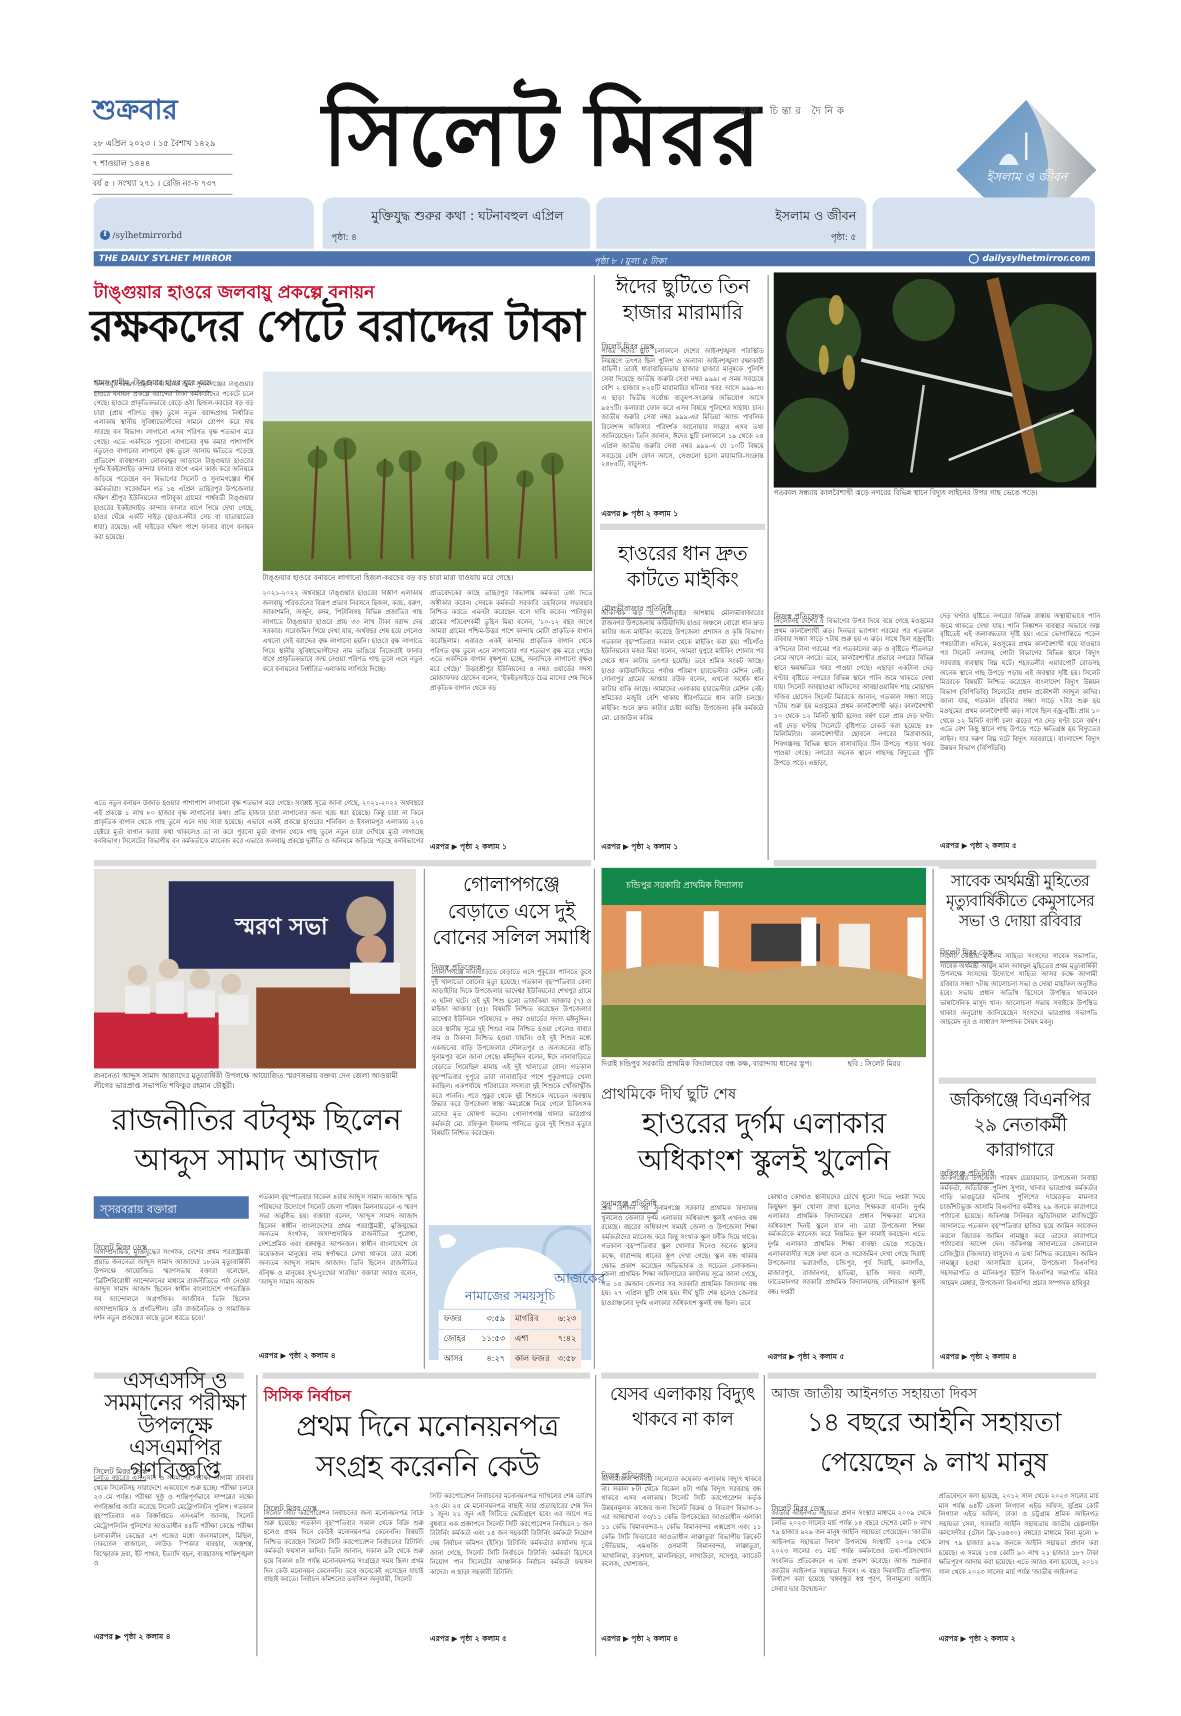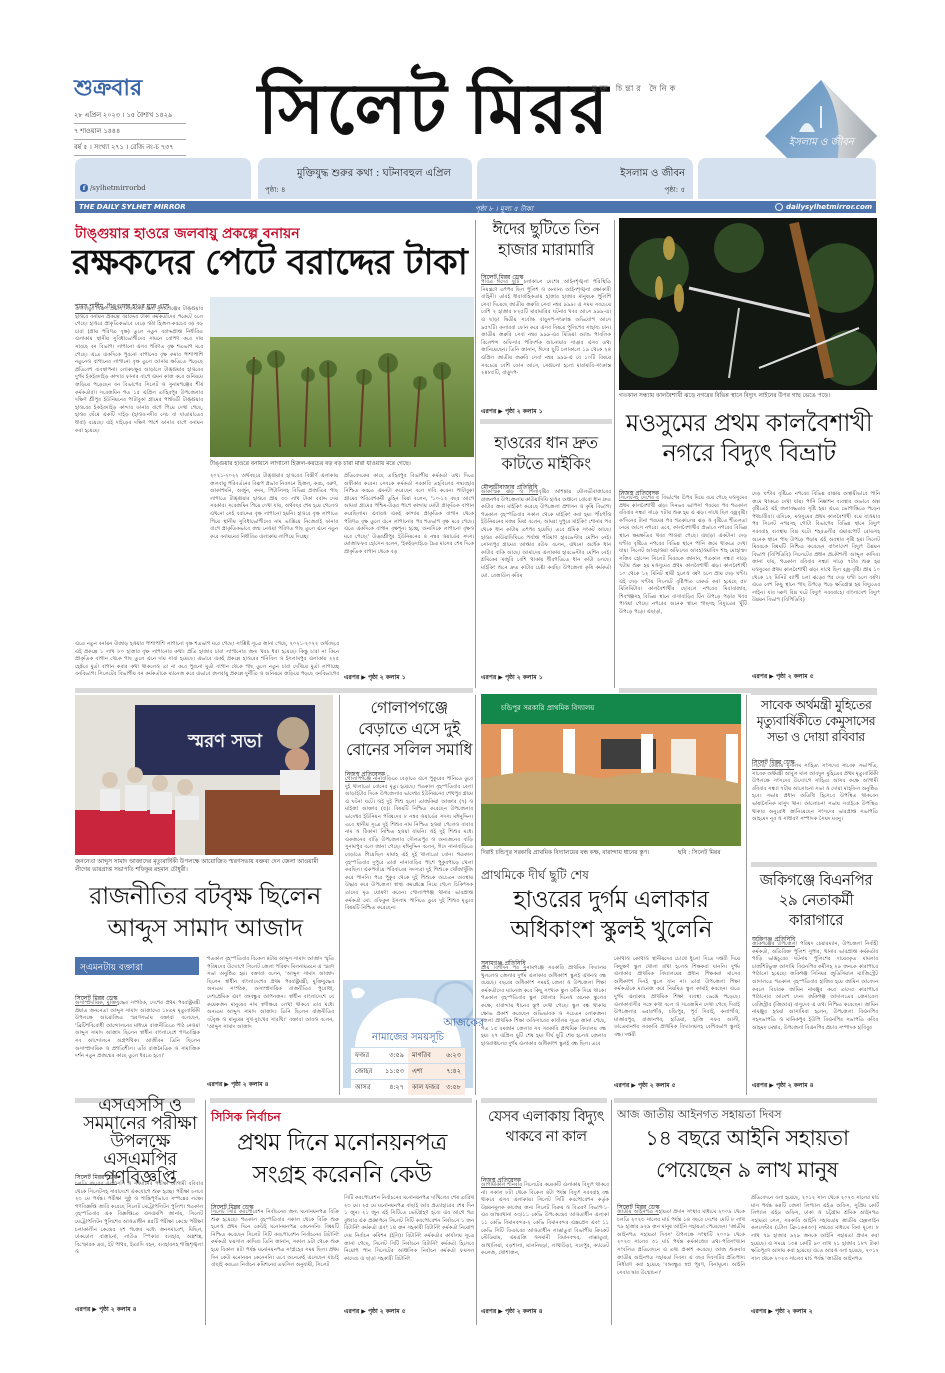--- a/index.html
+++ b/index.html
@@ -174,21 +174,20 @@
           <ellipse cx="60" cy="80" rx="5" ry="14"></ellipse>
           <ellipse cx="40" cy="70" rx="4" ry="12"></ellipse>
         </g>
       <path d="M70 70 L200 100" stroke="#ddd" stroke-width="3"></path>
       <path d="M175 5 L210 160" stroke="#8b5a2b" stroke-width="10"></path>
       <path d="M120 90 L110 160" stroke="#ccc" stroke-width="2"></path>
       <path d="M140 150 L240 110" stroke="#e0e0e0" stroke-width="2"></path>
     </svg>
   </div>
   <div class="abs caption" style="left:619px;top:391px;width:260px;">গতকাল সন্ধ্যায় কালবৈশাখী ঝড়ে নগরের বিভিন্ন স্থানে বিদ্যুৎ লাইনের উপর গাছ ভেঙে পড়ে।</div>
-  <div class="abs head" style="left:618px;top:408px;width:262px;font-size:24px;line-height:30px;">মওসুমের প্রথম কালবৈশাখী নগরে বিদ্যুৎ বিভ্রাট</div>
   <div class="abs" style="left:619px;top:480px;"><span class="byline">নিজস্ব প্রতিবেদক</span></div>
   <div class="abs tiny" style="left:619px;top:494px;width:128px;height:184px;overflow:hidden;">সিলেটসহ দেশের ৫ বিভাগের উপর দিয়ে বয়ে গেছে মওসুমের প্রথম কালবৈশাখী ঝড়। দিনভর ভ্যাপসা গরমের পর গতকাল রবিবার সন্ধ্যা সাড়ে ৭টায় শুরু হয় এ ঝড়। সাথে ছিল বজ্রবৃষ্টি। ক'দিনের টানা গরমের পর গতকালের ঝড় ও বৃষ্টিতে শীতলতা নেমে আসে নগরে। তবে, কালবৈশাখীর প্রভাবে নগরের বিভিন্ন স্থানে ক্ষয়ক্ষতির খবর পাওয়া গেছে। এছাড়া একটানা দেড় ঘণ্টার বৃষ্টিতে নগরের বিভিন্ন স্থানে পানি জমে থাকতে দেখা যায়। সিলেট আবহাওয়া অফিসের আবহাওয়াবিদ শাহ মোহাম্মদ সজিব হোসেন সিলেট মিররকে জানান, গতকাল সন্ধ্যা সাড়ে ৭টায় শুরু হয় মওসুমের প্রথম কালবৈশাখী ঝড়। কালবৈশাখী ১০ থেকে ১২ মিনিট স্থায়ী হলেও বর্ষণ চলে প্রায় দেড় ঘণ্টা। এই দেড় ঘণ্টায় সিলেটে বৃষ্টিপাত রেকর্ড করা হয়েছে ৫৮ মিলিমিটার। কালবৈশাখীর ছোবলে নগরের মিরাবাজার, শিবগঞ্জসহ বিভিন্ন স্থানে বাসাবাড়ির টিন উপড়ে পড়ার খবর পাওয়া গেছে। নগরের অনেক স্থানে গাছসহ বিদ্যুতের খুঁটি উপড়ে পড়ে। এছাড়া,</div>
   <div class="abs tiny" style="left:752px;top:490px;width:128px;height:168px;overflow:hidden;">দেড় ঘণ্টার বৃষ্টিতে নগরের বিভিন্ন রাস্তায় অস্থায়ীভাবে পানি জমে থাকতে দেখা যায়। পানি নিষ্কাশন ব্যবস্থার অভাবে অল্প বৃষ্টিতেই এই জলাবদ্ধতার সৃষ্টি হয়। এতে ভোগান্তিতে পড়েন পথচারীরা। এদিকে, মওসুমের প্রথম কালবৈশাখী বয়ে যাওয়ার পর সিলেট নগরসহ গোটা বিভাগের বিভিন্ন স্থানে বিদ্যুৎ সরবরাহ ব্যবস্থায় বিঘ্ন ঘটে। শহরতলীর এয়ারপোর্ট রোডসহ অনেক স্থানে গাছ উপড়ে পড়ায় এই অবস্থার সৃষ্টি হয়। সিলেট মিররকে বিষয়টি নিশ্চিত করেছেন বাংলাদেশ বিদ্যুৎ উন্নয়ন বিভাগ (বিপিডিবি) সিলেটের প্রধান প্রকৌশলী আব্দুল কাদির। জানা যায়, গতকাল রবিবার সন্ধ্যা সাড়ে ৭টার শুরু হয় মওসুমের প্রথম কালবৈশাখী ঝড়। সাথে ছিল বজ্র-বৃষ্টি। প্রায় ১০ থেকে ১২ মিনিট ব্যাপী চলা ঝড়ের পর দেড় ঘণ্টা চলে বর্ষণ। এতে বেশ কিছু স্থানে গাছ উপড়ে পড়ে ক্ষতিগ্রস্ত হয় বিদ্যুতের লাইন। যার দরুণ বিঘ্ন ঘটে বিদ্যুৎ সরবরাহে। বাংলাদেশ বিদ্যুৎ উন্নয়ন বিভাগ (বিপিডিবি)</div>
   <div class="abs cont" style="left:752px;top:671px;">এরপর ▶ পৃষ্ঠা ২ কলাম ৫</div>
   <div class="abs sep-bar" style="left:619px;top:688px;width:258px;"></div>
 
   <div class="abs photo" style="left:75px;top:695px;width:258px;height:160px;">
     <svg width="258" height="160" viewBox="0 0 258 160">
       <rect width="258" height="160" fill="#e4e0da"></rect>
       <rect x="60" y="10" width="180" height="70" fill="#2a2f57"></rect>
@@ -207,21 +206,21 @@
       <g fill="#ededed">
           <rect x="25" y="94" width="20" height="22"></rect>
           <rect x="50" y="90" width="22" height="26"></rect>
           <rect x="75" y="97" width="22" height="22"></rect>
           <rect x="100" y="101" width="24" height="24"></rect>
         </g>
     </svg>
   </div>
   <div class="abs caption" style="left:75px;top:857px;width:260px;">জননেতা আব্দুস সামাদ আজাদের মৃত্যুবার্ষিকী উপলক্ষে আয়োজিত স্মরণসভায় বক্তব্য দেন জেলা আওয়ামী লীগের ভারপ্রাপ্ত সভাপতি শফিকুর রহমান চৌধুরী।</div>
   <div class="abs head" style="left:74px;top:880px;width:262px;font-size:24px;line-height:32px;">রাজনীতির বটবৃক্ষ ছিলেন আব্দুস সামাদ আজাদ</div>
-  <div class="abs" style="left:75px;top:957px;width:124px;height:18px;background:#4e74ae;color:#fff;font-size:9px;padding:3px 5px;">স্এমনটায় বক্তারা</div>
+  <div class="abs" style="left:75px;top:957px;width:124px;height:18px;background:#4e74ae;color:#fff;font-size:9px;padding:3px 5px;">স্সরবরায় বক্তারা</div>
   <div class="abs" style="left:75px;top:985px;"><span class="byline">সিলেট মিরর ডেস্ক</span></div>
   <div class="abs tiny" style="left:75px;top:999px;width:125px;height:80px;overflow:hidden;">অসাম্প্রদায়িক, মুক্তিযুদ্ধের সংগঠক, দেশের প্রথম পররাষ্ট্রমন্ত্রী প্রয়াত জননেতা আব্দুস সামাদ আজাদের ১৮তম মৃত্যুবার্ষিকী উপলক্ষে আয়োজিত স্মরণসভায় বক্তারা বলেছেন, 'ব্রিটিশবিরোধী আন্দোলনের মাধ্যমে রাজনীতিতে পাঠ নেওয়া আব্দুস সামাদ আজাদ ছিলেন স্বাধীন বাংলাদেশে গণতান্ত্রিক সব আন্দোলনে অগ্রপথিক। আজীবন তিনি ছিলেন অসাম্প্রদায়িক ও প্রগতিশীল। তাঁর রাজনৈতিক ও সামাজিক দর্শন নতুন প্রজন্মের কাছে তুলে ধরতে হবে।'</div>
   <div class="abs tiny" style="left:207px;top:955px;width:127px;height:115px;overflow:hidden;">গতকাল বৃহস্পতিবার বিকেল ৪টায় আব্দুস সামাদ আজাদ স্মৃতি পরিষদের উদ্যোগে সিলেট জেলা পরিষদ মিলনায়তনে এ স্মরণ সভা অনুষ্ঠিত হয়। বক্তারা বলেন, 'আব্দুস সামাদ আজাদ ছিলেন স্বাধীন বাংলাদেশের প্রথম পররাষ্ট্রমন্ত্রী, মুক্তিযুদ্ধের অন্যতম সংগঠক, অসাম্প্রদায়িক রাজনীতির পুরোধা, দেশপ্রেমিক এবং বঙ্গবন্ধুর আপনজন। স্বাধীন বাংলাদেশে যে কয়েকজন মানুষের নাম স্বর্ণাক্ষরে লেখা থাকবে তার মধ্যে অন্যতম আব্দুস সামাদ আজাদ। তিনি ছিলেন রাজনীতির বটবৃক্ষ ও মানুষের সুখ-দুঃখের সারথি।' বক্তারা আরও বলেন, 'আব্দুস সামাদ আজাদ</div>
   <div class="abs cont" style="left:207px;top:1079px;">এরপর ▶ পৃষ্ঠা ২ কলাম ৪</div>
 
   <div class="abs vline" style="left:339px;top:695px;height:400px;"></div>
 
   <div class="abs head" style="left:345px;top:697px;width:128px;font-size:16px;line-height:21px;">গোলাপগঞ্জে বেড়াতে এসে দুই বোনের সলিল সমাধি</div>
   <div class="abs" style="left:345px;top:761px;"><span class="byline">নিজস্ব প্রতিবেদক</span></div>
   <div class="abs tiny" style="left:345px;top:775px;width:128px;height:195px;overflow:hidden;">গোলাপগঞ্জে নানাবাড়িতে বেড়াতে এসে পুকুরের পানিতে ডুবে দুই খালাতো বোনের মৃত্যু হয়েছে। গতকাল বৃহস্পতিবার বেলা আড়াইটার দিকে উপজেলার ভাদেশ্বর ইউনিয়নের শেখপুর গ্রামে এ ঘটনা ঘটে। ওই দুই শিশু হলো তাজকিয়া আক্তার (৭) ও মাইজা আক্তার (৫)। বিষয়টি নিশ্চিত করেছেন উপজেলার ভাদেশ্বর ইউনিয়ন পরিষদের ৮ নম্বর ওয়ার্ডের সদস্য মঈনুদ্দিন। তবে স্থানীয় সূত্রে দুই শিশুর নাম নিশ্চিত হওয়া গেলেও বাবার নাম ও ঠিকানা নিশ্চিত হওয়া যায়নি। ওই দুই শিশুর মধ্যে একজনের বাড়ি উপজেলার দৌলতপুর ও অন্যজনের বাড়ি সুনামপুর বলে জানা গেছে। মঈনুদ্দিন বলেন, ঈদে নানাবাড়িতে বেড়াতে গিয়েছিল মামাহ এই দুই খালাতো বোন। গতকাল বৃহস্পতিবার দুপুরে তারা নানাবাড়ির পাশে পুকুরপাড়ে খেলা করছিল। একপর্যায়ে পরিবারের সদস্যরা দুই শিশুকে খোঁজাখুঁজি করে পাননি। পরে পুকুর থেকে দুই শিশুকে অচেতন অবস্থায় উদ্ধার করে উপজেলা স্বাস্থ্য কমপ্লেক্সে নিয়ে গেলে চিকিৎসক তাদের মৃত ঘোষণা করেন। গোলাপগঞ্জ থানার ভারপ্রাপ্ত কর্মকর্তা মো. রফিকুল ইসলাম পানিতে ডুবে দুই শিশুর মৃত্যুর বিষয়টি নিশ্চিত করেছেন।</div>

